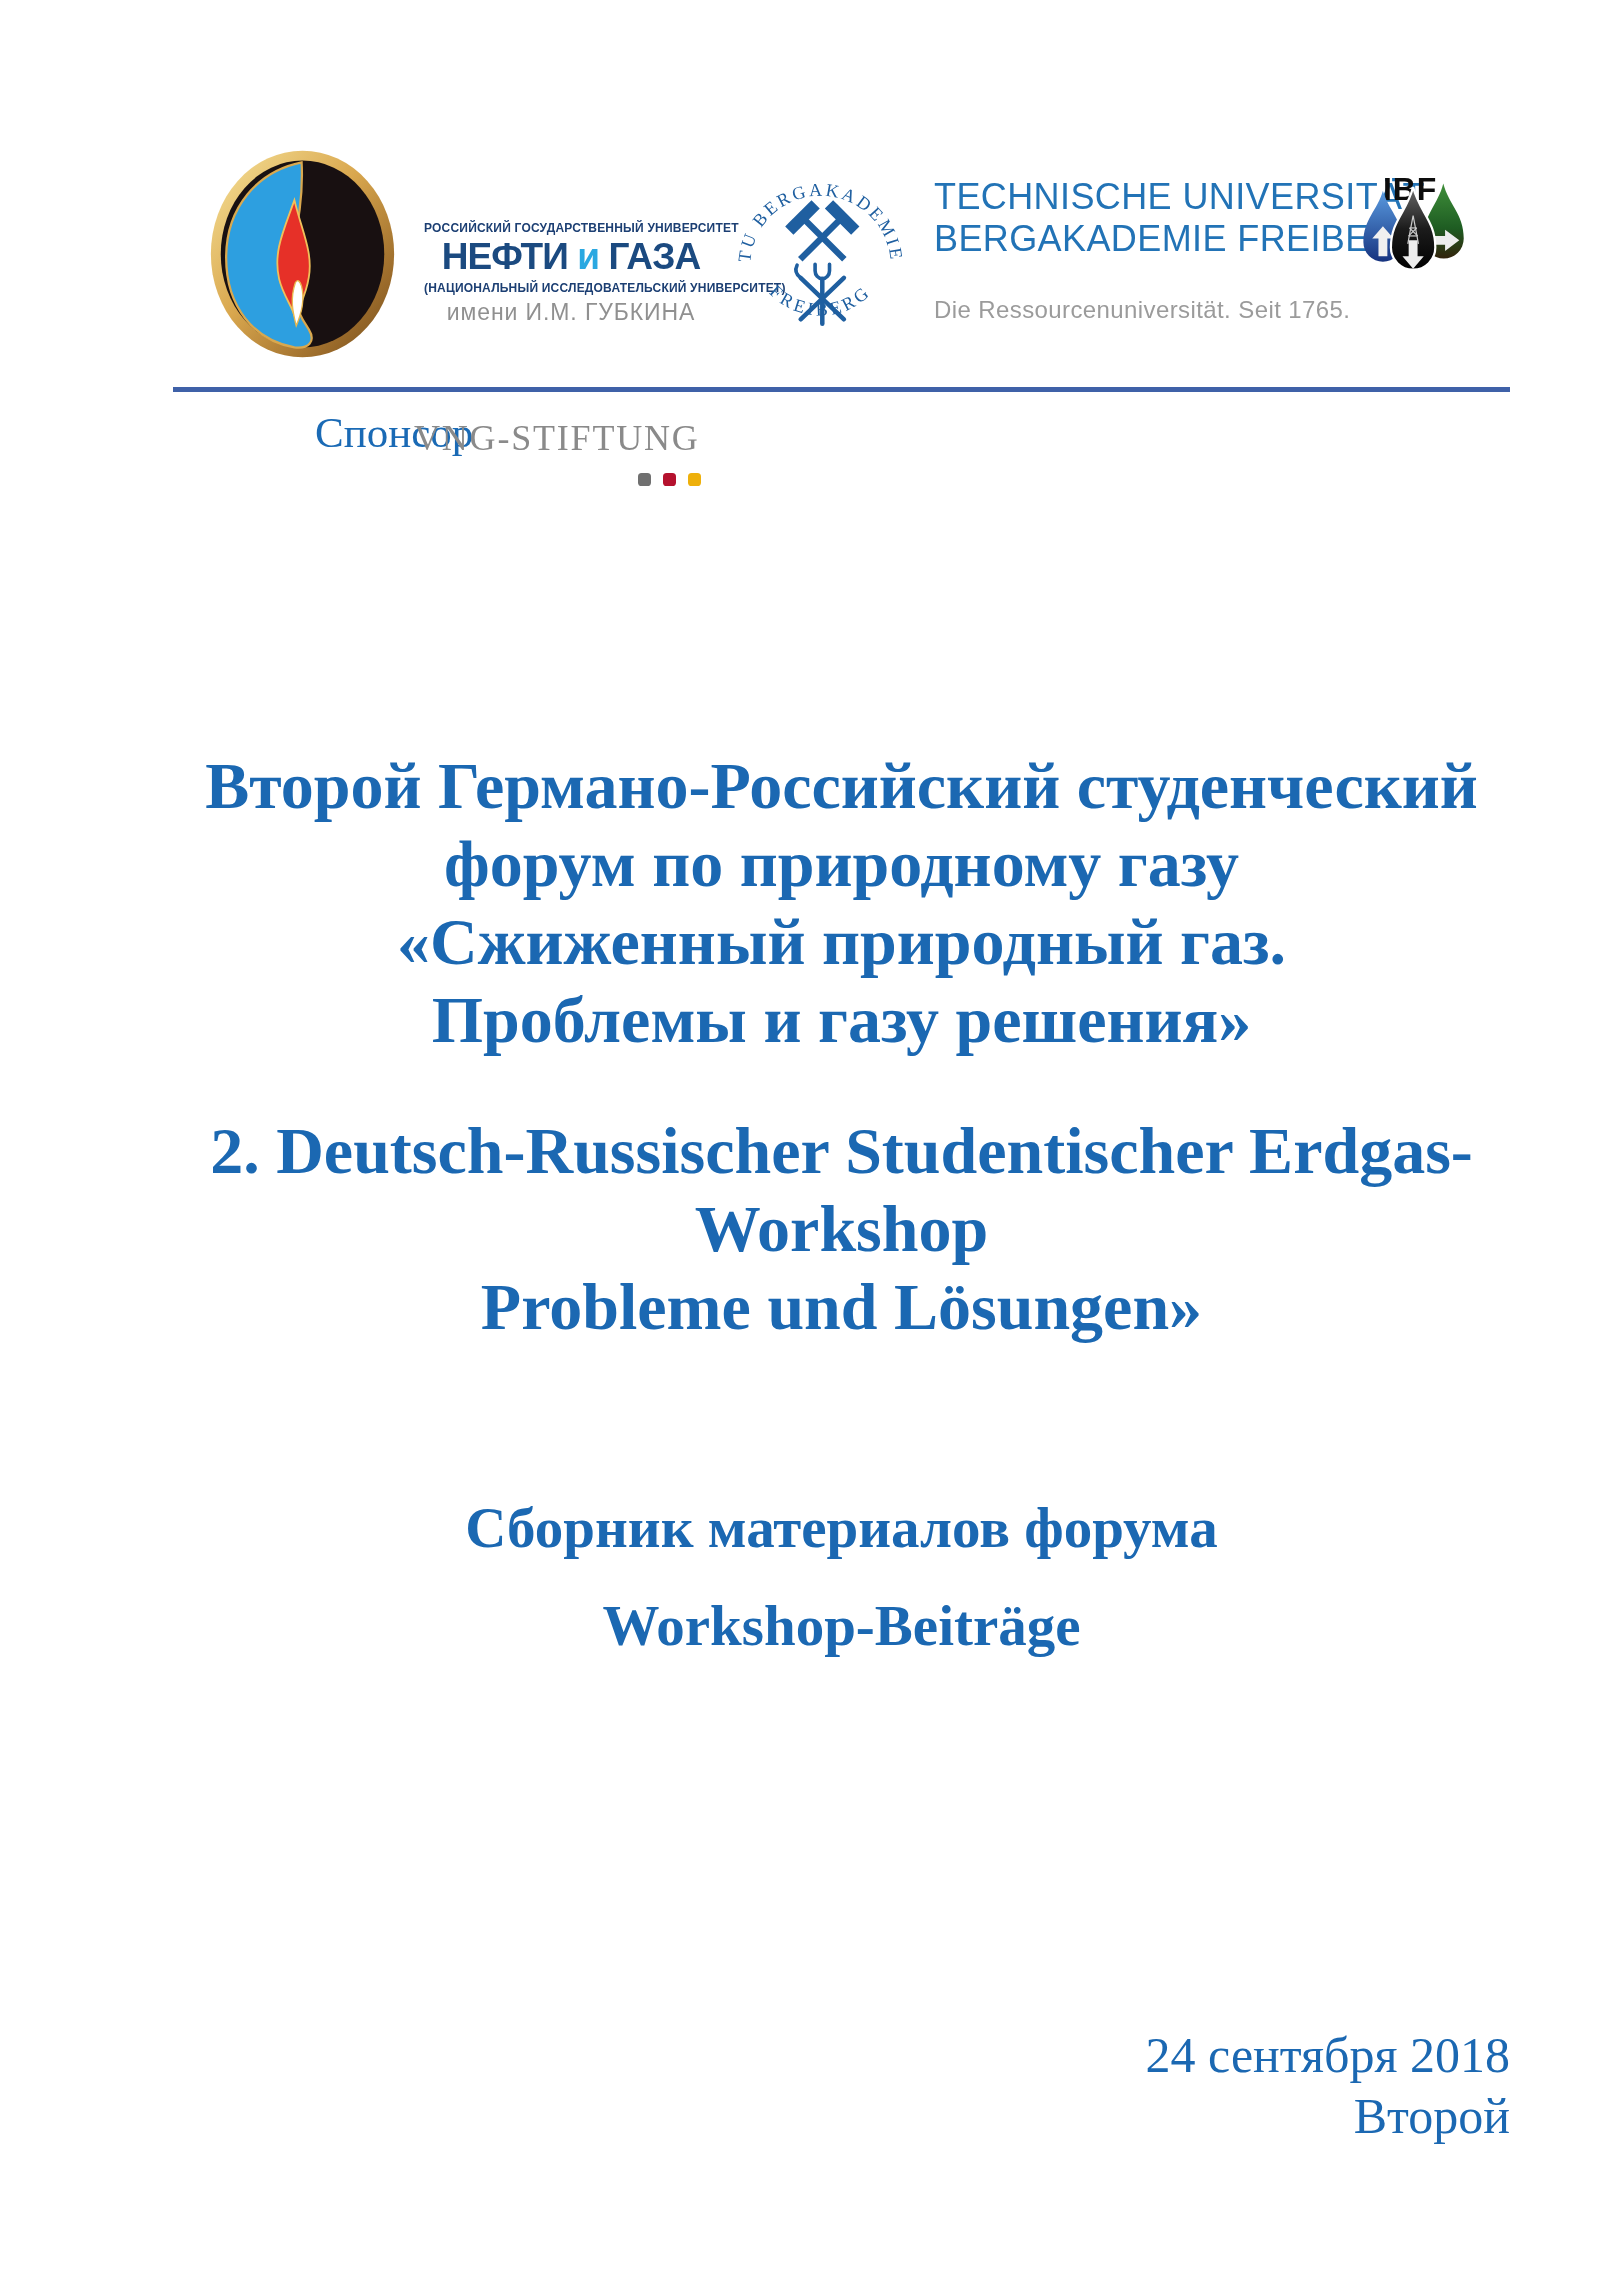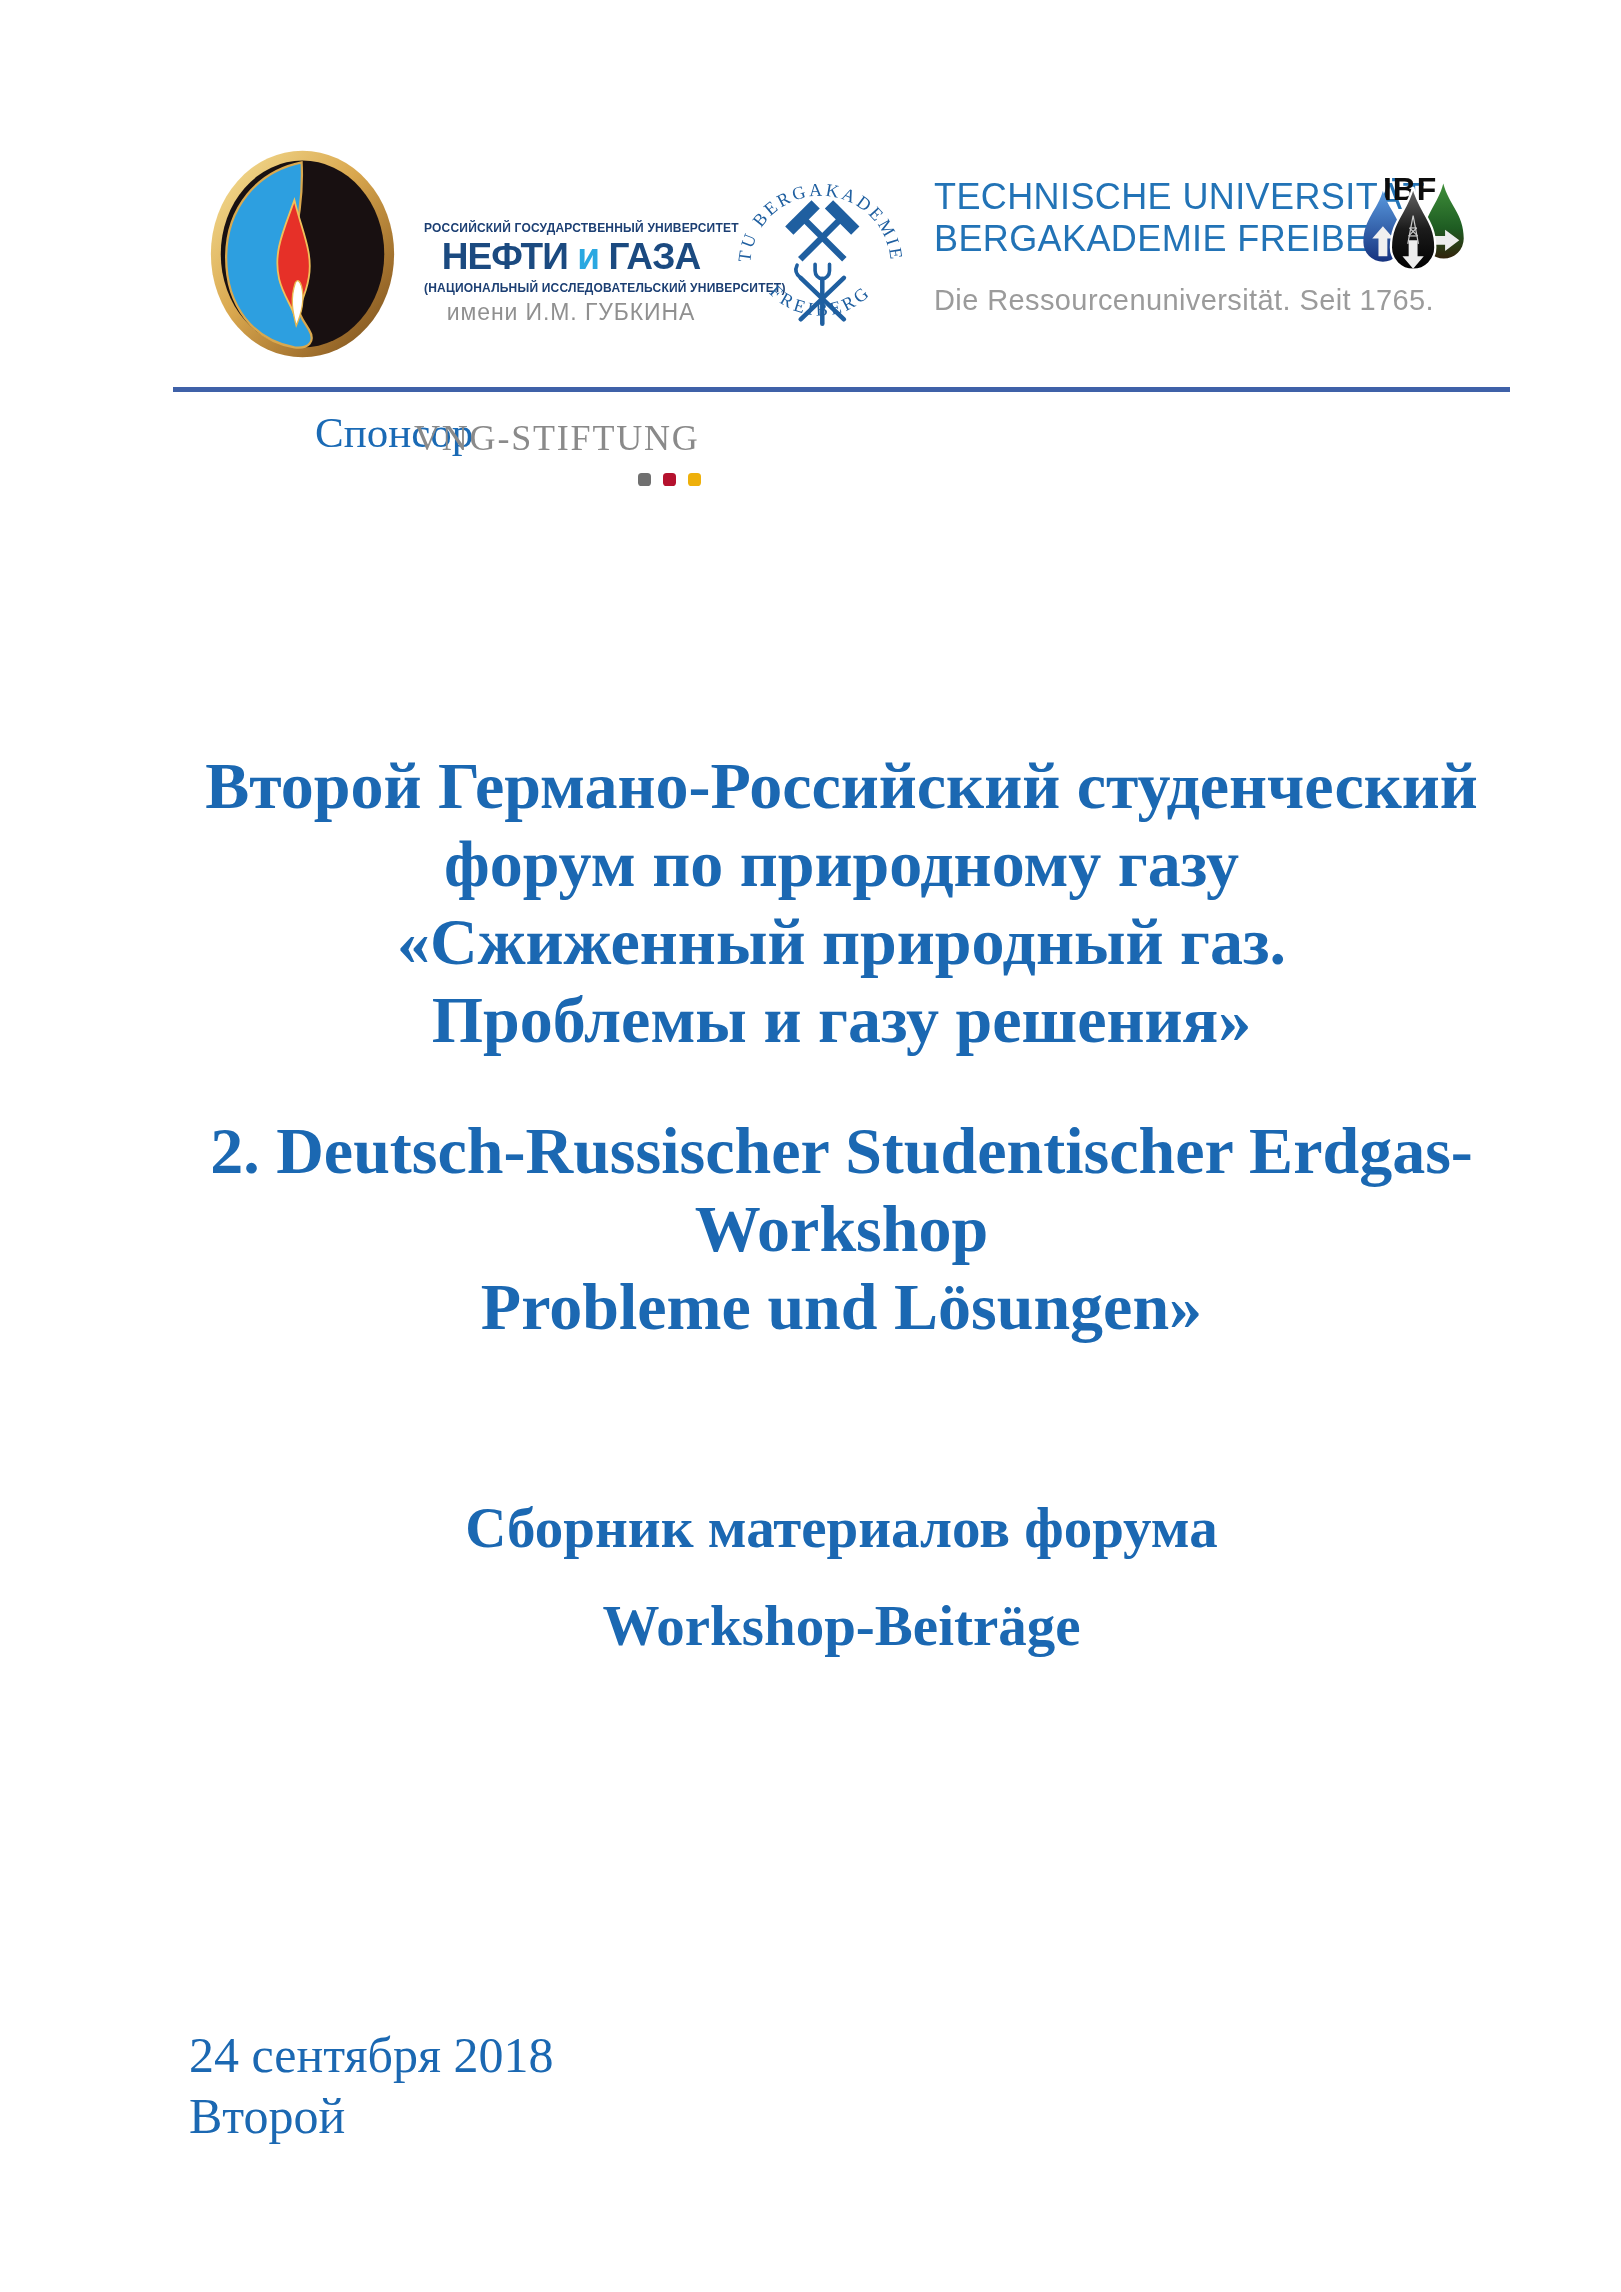--- a/index.html
+++ b/index.html
@@ -11,40 +11,40 @@
   .gubkin{position:absolute;left:208px;top:148px;display:flex;align-items:center;}
   .gubkin-oval{width:189px;height:212px;}
   .gubkin-text{width:294px;margin-left:27px;text-align:center;font-family:"Liberation Sans","DejaVu Sans",sans-serif;margin-top:39px;}
   .gubkin-l1,.gubkin-l3{font-size:12px;font-weight:bold;color:#1c3f73;white-space:nowrap;letter-spacing:0.2px;}
   .gubkin-l2{font-size:37px;font-weight:bold;color:#1b4a80;white-space:nowrap;letter-spacing:-0.9px;margin:1.8px 0 2.7px 0;}
   .gubkin-l2 .and{color:#2aa8e1;}
   .gubkin-l4{font-size:23px;color:#909090;letter-spacing:0.9px;margin-top:4.5px;white-space:nowrap;}
   .tubaf-seal{position:absolute;left:734px;top:157px;width:173px;height:175px;}
   .tubaf-text{position:absolute;left:934px;top:176px;font-family:"Liberation Sans","DejaVu Sans",sans-serif;}
   .tubaf-line{font-size:36px;color:#2273b6;letter-spacing:0.4px;line-height:42px;white-space:nowrap;}
-  .tubaf-sub{font-size:29px;color:#9b9b9b;letter-spacing:0.4px;margin-top:24px;white-space:nowrap;}
+  .tubaf-sub{font-size:24px;color:#9b9b9b;letter-spacing:0.4px;margin-top:36px;white-space:nowrap;}
   .ibf{position:absolute;left:1356px;top:164px;width:116px;height:119px;}
   
   .separator{position:absolute;left:173px;top:387px;width:1337px;height:4.5px;background:#3f61a8;}
   .sponsor-label{position:absolute;left:267px;top:408px;font-size:43px;color:#1a6ab5;margin-left:48px;}
   .vng-name{position:absolute;left:414px;top:417px;font-size:36px;color:#8a8a8a;letter-spacing:1.8px;white-space:nowrap;}
   .vng-dots{position:absolute;left:638px;top:473px;display:flex;gap:12.5px;}
   .vng-dot{width:12.5px;height:12.5px;border-radius:3.6px;}
   .dot-gray{background:#707070;}
   .dot-red{background:#b5122e;}
   .dot-yellow{background:#eeb00b;}
   
   .content{position:absolute;left:173px;top:0;width:1337px;height:2293px;}
   .title-block{position:absolute;left:0;width:1337px;text-align:center;color:#1b68b2;font-weight:bold;}
   .title-ru{top:747px;font-size:66px;line-height:78px;}
   .title-de{top:1112px;font-size:66px;line-height:78px;}
   .subtitle{position:absolute;left:0;width:1337px;text-align:center;color:#1b68b2;font-weight:bold;font-size:57px;white-space:nowrap;}
   .subtitle-ru{top:1495px;}
   .subtitle-de{top:1593px;}
-  .footer-block{position:absolute;left:16px;top:2025px;width:1337px;text-align:left;color:#1b68b2;font-size:50px;line-height:61px;}
+  .footer-block{position:absolute;left:0;top:2025px;width:1337px;text-align:right;color:#1b68b2;font-size:50px;line-height:61px;}
 </style>
 </head>
 <body>
 
 <div class="page">
 
   <div class="gubkin">
     <svg class="gubkin-oval" viewBox="0 0 210 236" xmlns="http://www.w3.org/2000/svg">
       <defs>
         <linearGradient id="gold" x1="0" y1="0" x2="1" y2="1">

